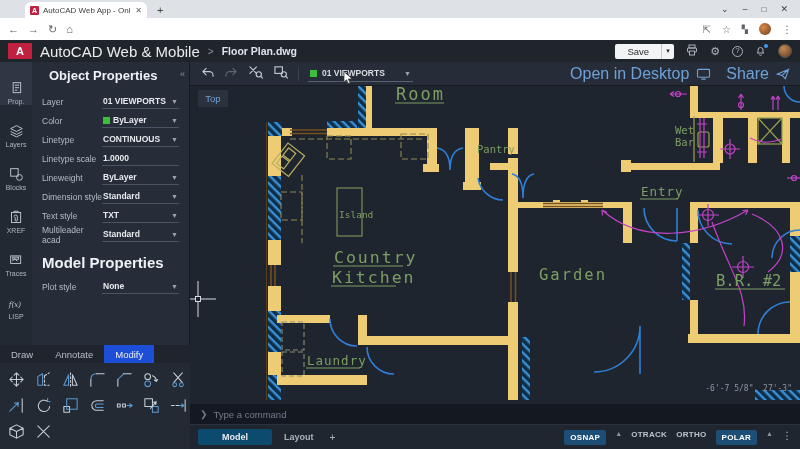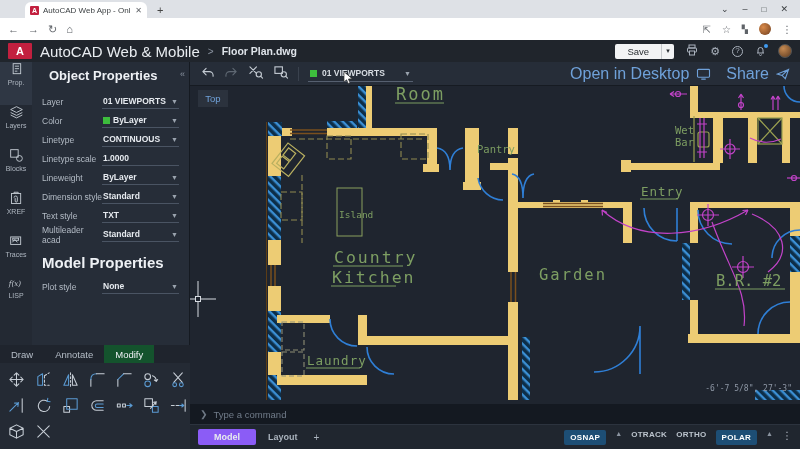--- a/index.html
+++ b/index.html
@@ -45,40 +45,40 @@
   .hdr-ic{color:#aab2bd;font-size:11px;line-height:1;}
   .bell{position:relative;}
   .bell .dot{position:absolute;top:-1px;right:-2px;width:4px;height:4px;border-radius:50%;background:#3f9bf0;}
   .a-avatar{width:14px;height:14px;border-radius:50%;background:radial-gradient(circle at 35% 30%,#c58a52,#5e3b20);border:1px solid #555;}
 
   
   #main{display:flex;height:387px;}
   #left{width:190px;position:relative;background:#262d38;border-right:1px solid #151a21;}
   
   #rail{position:absolute;left:0;top:0;bottom:104px;width:32px;background:#232933;}
-  .rail-item{height:43px;display:flex;flex-direction:column;align-items:center;justify-content:flex-start;gap:2px;color:#b7bfc9;}
+  .rail-item{height:43px;display:flex;flex-direction:column;align-items:center;justify-content:flex-end;gap:2px;color:#b7bfc9;}
   .rail-item.sel{background:#2f3744;}
   .rail-item svg{stroke:#c3cad2;fill:none;stroke-width:1.1;}
   .rail-item .rl{font-size:7px;color:#aeb6c0;}
   
   #ppanel{position:absolute;left:32px;top:0;right:0;bottom:104px;padding:6px 10px 0 10px;}
   #ppanel h3{font-size:13px;color:#eef1f5;margin-bottom:9px;font-weight:bold;margin-left:7px;}
   .collapse{position:absolute;right:4px;top:7px;color:#8a93a0;font-size:9px;}
   .prow{display:flex;align-items:center;height:19px;}
   .plabel{font-size:8.5px;color:#b4bcc6;flex:0 0 60px;}
   .pfield{flex:1;display:flex;align-items:center;gap:3px;border-bottom:1px solid #4a5463;height:15px;padding:0 1px;}
   .pfield .val{font-size:8.5px;color:#e6eaef;font-weight:bold;flex:1;white-space:nowrap;}
   .pfield .chev{color:#9aa3ae;font-size:7px;}
   .swatch{width:7px;height:7px;background:#3dbd3d;flex:0 0 auto;}
   .sect{font-size:15px;color:#eef1f5;font-weight:bold;margin:10px 0 6px 0;}
   
   #palette{position:absolute;left:0;bottom:0;width:190px;height:104px;background:#242a34;}
   #ptabs{height:18px;background:#1f242d;display:flex;align-items:stretch;font-size:9.5px;}
   #ptabs .ptab{display:flex;align-items:center;padding:0 11px;color:#b6bec8;}
-  #ptabs .ptab.act{background:#14532d;color:#eef1f5;}
+  #ptabs .ptab.act{background:#1d4ed8;color:#eef1f5;}
   #pgrid{display:grid;grid-template-columns:repeat(7,27px);grid-auto-rows:26px;padding:3px 0 0 3px;}
   .tool{display:flex;align-items:center;justify-content:center;}
   .tool svg{stroke:#c7ced6;fill:none;stroke-width:1.1;stroke-linecap:round;stroke-linejoin:round;}
   .tool .blue{stroke:#5b9bd3;}
 
   
   #canvas{width:610px;position:relative;background:#1f252f;}
   #ctoolbar{height:24px;background:#262d38;border-bottom:1px solid #161b22;display:flex;align-items:center;padding:0 10px;gap:9px;}
   #ctoolbar svg{stroke:#c3cad2;fill:none;stroke-width:1.2;stroke-linecap:round;}
   #ctoolbar .dim svg{stroke:#5f6873;}
@@ -93,21 +93,21 @@
   #topchip{position:absolute;left:8px;top:28px;width:30px;height:17px;background:#2b323d;
     display:flex;align-items:center;justify-content:center;font-size:9.5px;color:#6fa1d9;z-index:3;}
   #draw{position:absolute;left:0;top:24px;width:610px;height:318px;}
   #coords{position:absolute;right:8px;top:322px;font-size:8px;color:#8e97a5;z-index:3;}
   #cmdbar{position:absolute;left:0;top:342px;width:610px;height:20px;background:#141921;
     display:flex;align-items:center;padding:0 10px;gap:6px;}
   #cmdbar .pr{color:#6e7885;font-size:9px;}
   #cmdbar .ct{font-size:9.5px;color:#717c8a;}
   #statusbar{position:absolute;left:0;top:362px;width:610px;height:25px;background:#20262f;
     border-top:1px solid #2c333e;display:flex;align-items:center;padding:0 8px;gap:4px;}
-  .mtab{font-size:9px;font-weight:bold;color:#e6eaee;background:#8b5cf6;padding:3px 16px;border-radius:2px;}
+  .mtab{font-size:9px;font-weight:bold;color:#e6eaee;background:#0c4a6e;padding:3px 24px;border-radius:2px;}
   .ltab{font-size:9px;font-weight:bold;color:#aab3bd;padding:3px 8px;}
   .plus{font-size:10px;color:#aab3bd;margin-left:4px;}
   #statusbar .right{margin-left:auto;display:flex;gap:9px;}
   .tog{font-size:8px;font-weight:bold;color:#bcc4cd;letter-spacing:.3px;}
   .tog.on{background:#1d4e75;color:#fff;padding:3px 6px;border-radius:2px;}
   .caret{color:#8b94a0;font-size:7px;}
   .dots{color:#b6bec8;font-size:10px;letter-spacing:0;}
 </style>
 </head>
 <body>

